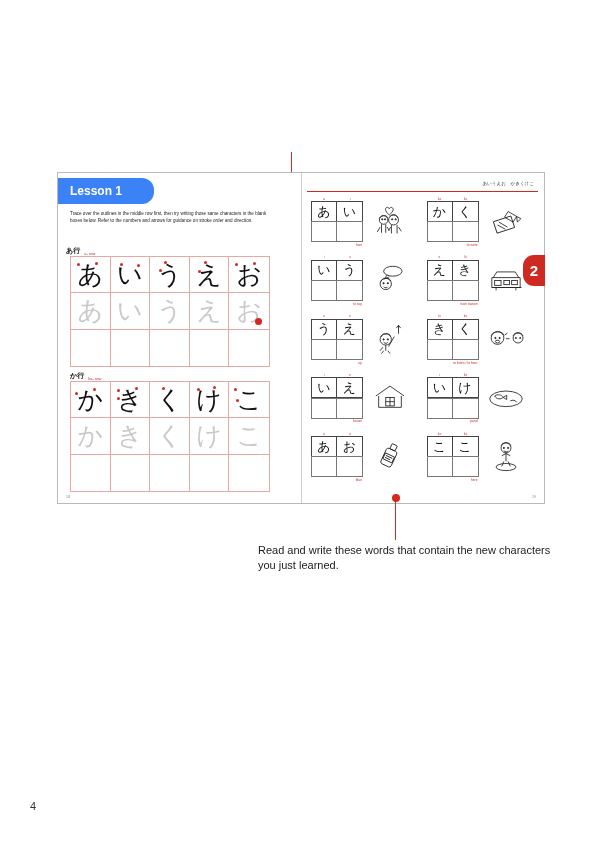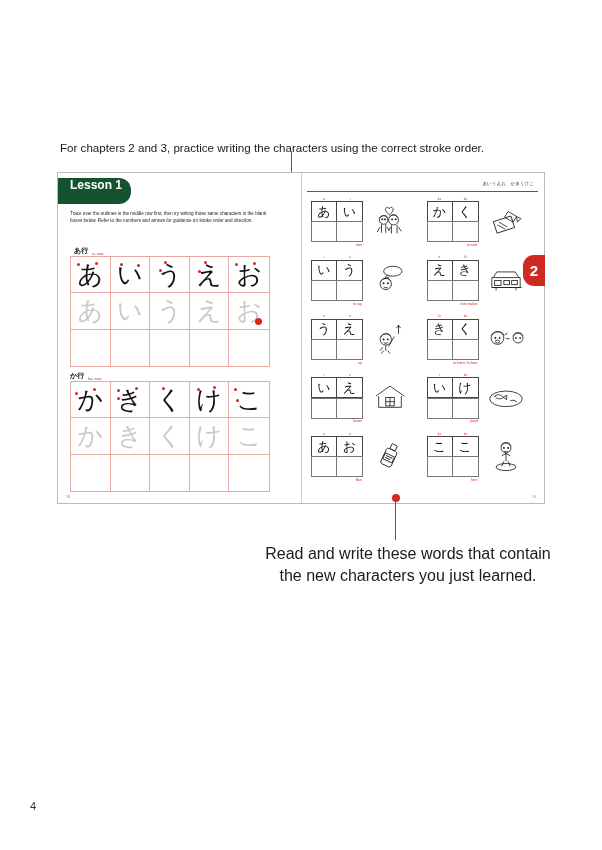--- a/index.html
+++ b/index.html
@@ -62,24 +62,24 @@
     width: 1px; background: #cfcfcf;
   }
 
   
   .bpage-left { position: absolute; left: 0; top: 0; width: 50%; height: 100%; }
   .bpage-right { position: absolute; right: 0; top: 0; width: 50%; height: 100%; }
 
   .lesson-tab {
     position: absolute;
     left: 0; top: 5px;
-    width: 73px; height: 26px;
-    background: #14532d;
+    width: 96px; height: 26px;
+    background: #3b82f6;
     border-radius: 0 12px 12px 0;
-    display: flex; 
+    display: flex; align-items: center;
     padding-left: 12px;
   }
   .lesson-tab span {
     color: #fff; font-size: 12px; font-weight: bold;
   }
 
   .instr {
     position: absolute;
     left: 12px; top: 38px; width: 200px;
     font-size: 4.6px;
@@ -208,56 +208,54 @@
   .cl { position: absolute; background: #d6271d; }
   .cl-dot {
     position: absolute; width: 8px; height: 8px;
     border-radius: 50%; background: #d6271d;
   }
 
   .callout-bottom {
     position: absolute;
     left: 258px; top: 543px;
     width: 300px;
-    font-size: 16px;
+    font-size: 11px;
     line-height: 1.38;
     color: #1b1b1b;
-    text-align: center;
   }
 
   .folio {
     position: absolute;
     left: 30px; top: 800px;
     font-size: 11px; color: #333;
   }
 </style>
 </head>
 <body>
 
 <div class="page">
 
 
-  <div class="intro-top">For chapters 2 and 3, practice writing the characters using the correct stroke order.</div>
 
   <div class="cl" style="left:291px; top:152px; width:1.4px; height:174px;"></div>
   <div class="cl" style="left:141px; top:190px; width:151px; height:1.4px;"></div>
   <div class="cl" style="left:249px; top:325px; width:43px; height:1.4px;"></div>
 
   <div class="spread">
     <div class="gutter"></div>
 
     <div class="bpage-left">
 
       <div class="lesson-tab">
         <span>Lesson 1</span>
       </div>
 
       <div class="instr">Trace over the outlines in the middle row first, then try writing those same characters in the blank boxes below. Refer to the numbers and arrows for guidance on stroke order and direction.</div>
 
-      <div class="row-label" style="left:16px; top:73px;text-align:center;">
+      <div class="row-label" style="left:8px; top:73px;text-align:center;">
         <span class="kana">あ行</span>
         <span class="romaji">a- row</span>
       </div>
 
       <div class="grid" style="left:12px; top:83px; width:200px; height:111px;">
 
         <div class="gcell solid">
             <span>あ</span>
             <i class="dotmark" style="left:6px; top:6px;"></i>
             <i class="dotmark" style="left:24px; top:5px;"></i>

